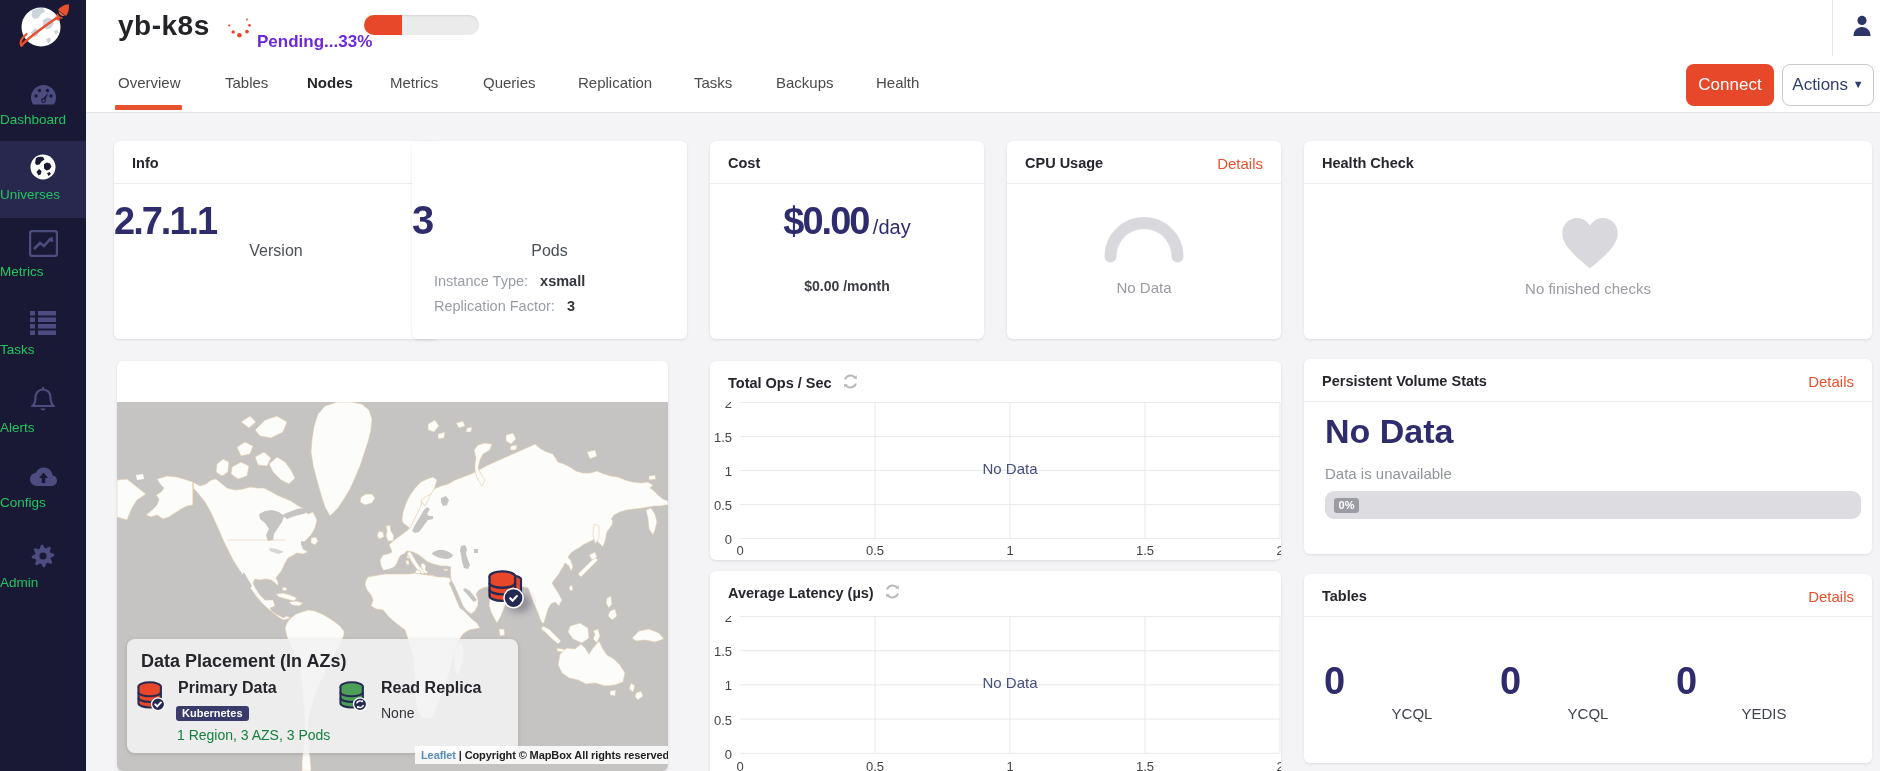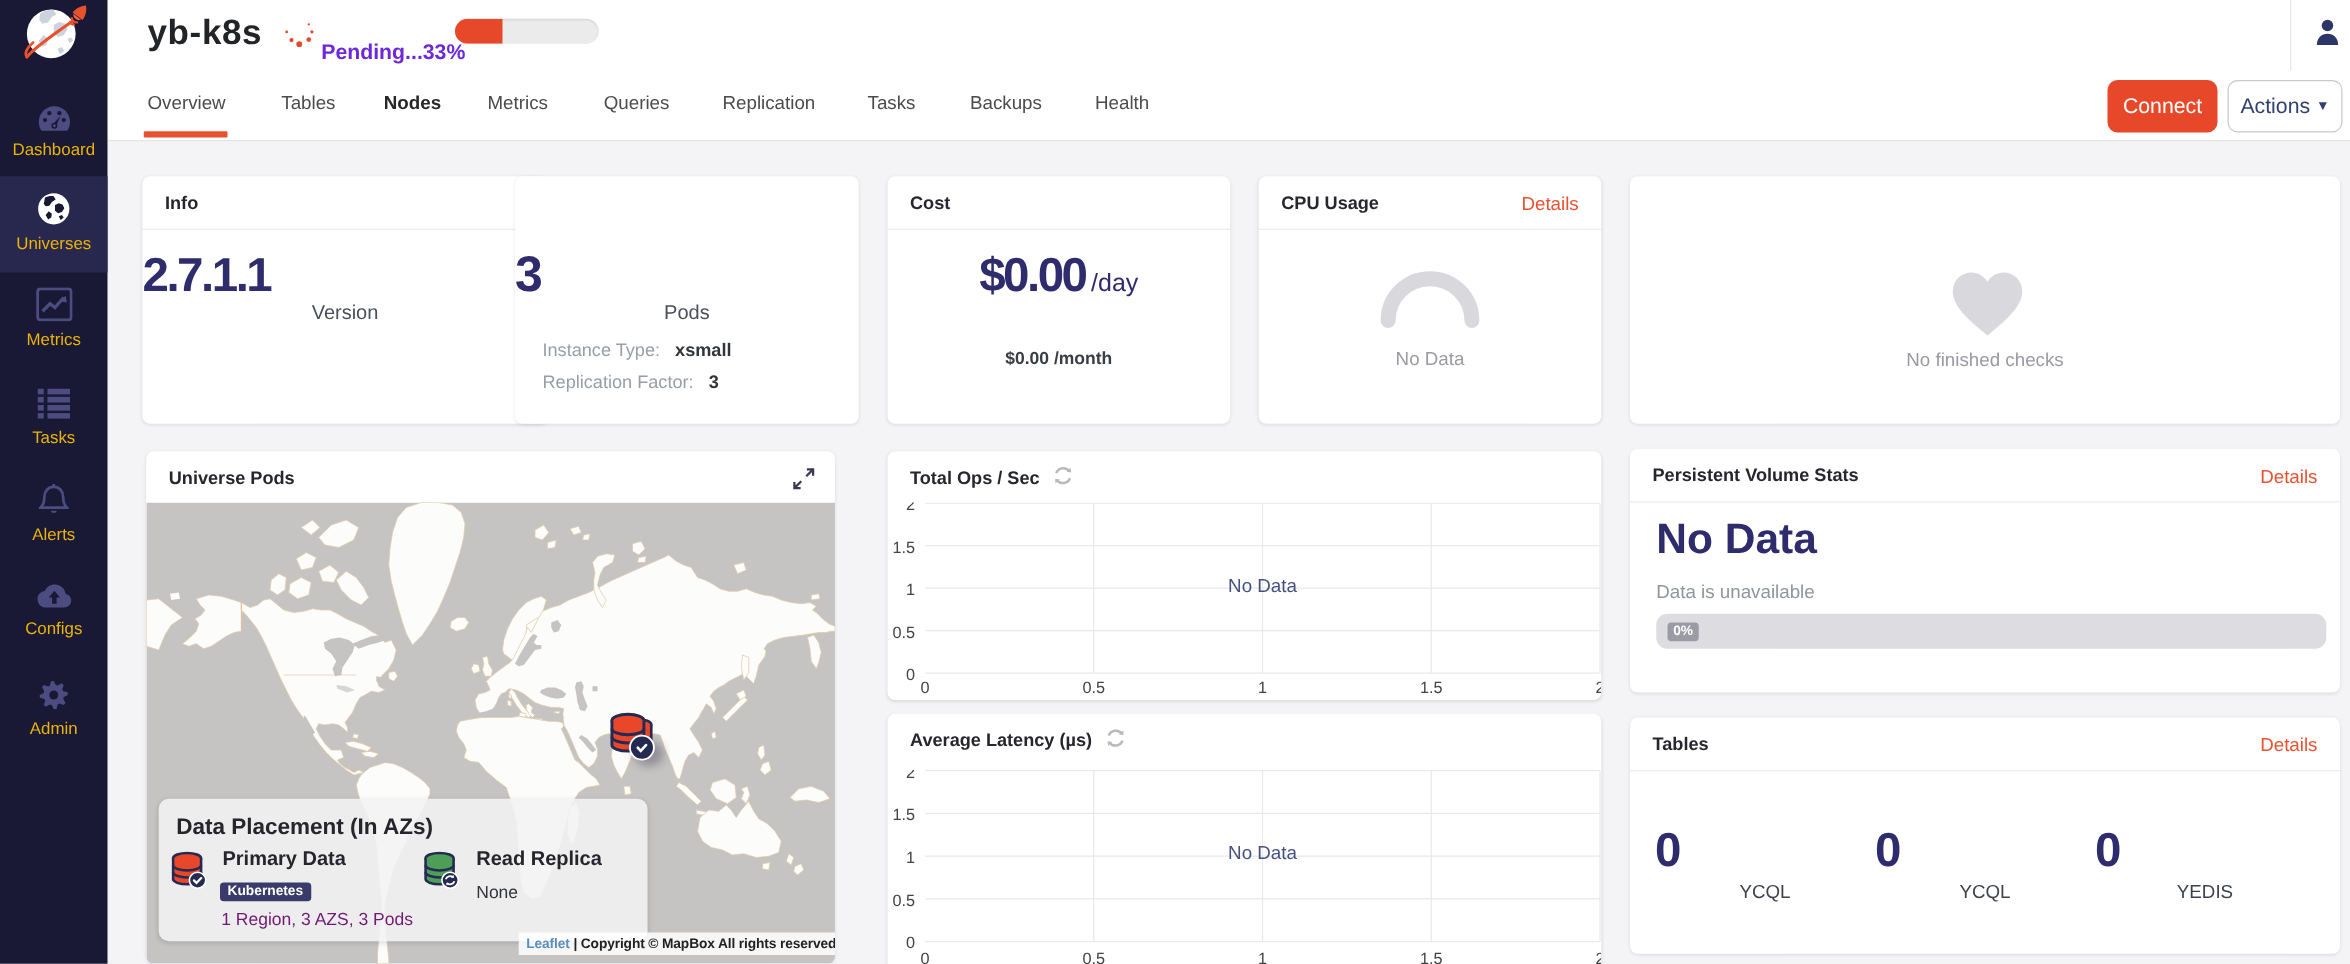--- a/index.html
+++ b/index.html
@@ -1,19 +1,19 @@
 <!DOCTYPE html>
 <html><head><meta charset="utf-8"><title>yb-k8s</title>
 <style>
 *{margin:0;padding:0;box-sizing:border-box}
 html,body{width:1880px;height:771px;overflow:hidden;font-family:"Liberation Sans",sans-serif;background:#f4f4f6}
 .abs{position:absolute}
 
 #sidebar{position:absolute;left:0;top:0;width:86px;height:771px;background:#191935;z-index:30}
-.sideitem{position:absolute;left:0;width:86px;text-align:center;color:#eab308;font-size:13.5px}
+.sideitem{position:absolute;left:0;width:86px;text-align:left;color:#22c55e;font-size:13.5px}
 .sideitem svg{display:block;margin:0 auto 7px}
 .sideact{background:#28284f}
 
 #header{position:absolute;left:86px;top:0;width:1794px;height:113px;background:#fff;border-bottom:1px solid #e4e4e4;z-index:20}
 #title{position:absolute;left:32px;top:10px;font-size:28px;font-weight:bold;color:#232428;letter-spacing:0.5px}
 #pending{position:absolute;left:171px;top:32px;font-size:17px;font-weight:bold;color:#6d28d9}
 #pbar{position:absolute;left:278px;top:15px;width:115px;height:20px;background:#ebebeb;border-radius:10px;overflow:hidden;box-shadow:inset 0 1px 2px rgba(0,0,0,.1)}
 #pbar .fill{width:38px;height:20px;background:#e8482a}
 #vdiv{position:absolute;left:1746px;top:0;width:1px;height:56px;background:#e8e8e8}
 .tabs{position:absolute;top:74px;font-size:15px;color:#4b4b4b;white-space:nowrap}
@@ -151,33 +151,28 @@
 
 <div class="card" style="left:1007px;top:141px;width:274px;height:198px">
   <div class="chead">CPU Usage<span class="details">Details</span></div>
   <svg class="abs" style="left:87px;top:62px" width="100" height="75" viewBox="0 0 100 75">
       <path d="M16.5,53.4 A33.5,33.5 0 1 1 83.5,53.4" stroke="#d9d9dd" stroke-width="12" fill="none" stroke-linecap="round"></path>
     </svg>
   <div class="nodata-gray" style="position:absolute;left:0;width:100%;top:138px">No Data</div>
 </div>
 
 <div class="card" style="left:1304px;top:141px;width:568px;height:198px">
+  <div class="chead">Health Check</div>
   <svg class="abs" style="left:256px;top:74px" width="60" height="56" viewBox="0 0 32 29">
       <path d="M16 28 C8 21.5 1.2 15.8 1.2 9.2 C1.2 4.6 4.8 1.2 9.2 1.2 C12 1.2 14.6 2.8 16 5.2 C17.4 2.8 20 1.2 22.8 1.2 C27.2 1.2 30.8 4.6 30.8 9.2 C30.8 15.8 24 21.5 16 28 Z" fill="#d9d9dd"></path>
     </svg>
   <div class="nodata-gray" style="position:absolute;left:0;width:100%;top:139px">No finished checks</div>
 </div>
 
 <div class="card" style="left:117px;top:361px;width:551px;height:410px">
-  <div class="chead chead-nb" style="height:41px">Universe Pods<svg class="abs" style="right:16px;top:13px;position:absolute" width="18" height="18" viewBox="0 0 18 18">
-        <g stroke="#3a3a55" stroke-width="1.8" fill="none">
-          <path d="M11 7 L16.5 1.5 M11.5 1.5 h5 v5"></path>
-          <path d="M7 11 L1.5 16.5 M1.5 11.5 v5 h5"></path>
-        </g>
-      </svg></div>
   <div class="abs" style="left:0;top:41px;width:551px;height:369px">
     <svg class="worldmap" width="551" height="369" viewBox="0 0 551 369">
         <rect x="0" y="0" width="551" height="369" fill="#c6c4c3"></rect>
         <path d="M0.0,78.0 L10.0,77.0 L20.0,85.0 L29.0,92.0 L20.0,98.0 L15.0,106.0 L10.0,118.0 L0.0,115.0 Z" fill="#fcfcfa" stroke="#e0c9a6" stroke-width="0.6"></path>
         <path d="M19.0,73.0 L26.0,72.0 L27.0,77.0 L20.0,78.0 Z" fill="#fcfcfa"></path>
         <path d="M40.0,77.0 L50.0,74.0 L60.0,75.0 L70.0,78.0 L76.0,80.0 L76.0,103.0 L70.0,104.0 L64.0,107.0 L58.0,111.0 L52.0,115.0 L46.0,117.0 L40.0,113.0 L34.0,115.0 L29.0,113.0 L35.0,108.0 L40.0,103.0 L42.0,97.0 L39.0,93.0 L44.0,90.0 L47.0,86.0 L43.0,82.0 Z" fill="#fcfcfa" stroke="#e0c9a6" stroke-width="0.6"></path>
         <path d="M76.0,80.0 L83.0,84.0 L89.0,82.0 L94.0,78.0 L99.0,77.0 L104.0,81.0 L110.0,86.0 L118.0,88.0 L126.0,87.0 L133.0,85.0 L140.0,86.0 L147.0,86.0 L153.0,89.0 L160.0,93.0 L167.0,96.0 L174.0,99.0 L180.0,103.0 L187.0,107.0 L191.0,112.0 L196.0,110.0 L200.0,118.0 L198.0,126.0 L194.0,133.0 L189.0,138.0 L185.0,143.0 L186.0,147.0 L191.0,150.0 L186.0,152.0 L180.0,151.0 L175.0,154.0 L171.0,156.0 L168.0,161.0 L165.0,168.0 L162.0,172.0 L159.0,176.0 L161.0,180.0 L161.0,184.0 L158.0,181.0 L154.0,178.0 L149.0,177.0 L143.0,178.0 L138.0,177.0 L136.0,181.0 L139.0,187.0 L143.0,193.0 L148.0,198.0 L156.0,198.0 L158.0,204.0 L153.0,206.0 L155.0,209.0 L159.0,212.0 L163.0,214.0 L166.0,216.0 L170.0,214.0 L174.0,216.0 L166.0,218.0 L160.0,214.0 L155.0,210.0 L149.0,205.0 L144.0,200.0 L139.0,194.0 L134.0,187.0 L130.0,180.0 L126.0,173.0 L121.0,166.0 L116.0,158.0 L112.0,150.0 L108.0,142.0 L104.0,133.0 L100.0,124.0 L96.0,115.0 L92.0,107.0 L88.0,100.0 L84.0,95.0 L80.0,90.0 L76.0,86.0 Z" fill="#fcfcfa" stroke="#e0c9a6" stroke-width="0.6"></path>
         <path d="M142.0,112.0 L148.0,109.0 L155.0,108.0 L162.0,110.0 L167.0,114.0 L165.0,120.0 L161.0,126.0 L157.0,132.0 L156.0,138.0 L151.0,139.0 L149.0,133.0 L152.0,127.0 L148.0,121.0 L143.0,117.0 Z" fill="#c6c4c3"></path>
         <path d="M165.0,113.0 L172.0,110.0 L180.0,107.0 L188.0,106.0 L192.0,110.0 L186.0,112.0 L178.0,114.0 L170.0,117.0 Z" fill="#c6c4c3"></path>
         <path d="M126.0,170.0 L128.0,172.0 L132.0,179.0 L135.0,184.0 L133.0,186.0 L129.0,180.0 L126.0,174.0 Z" fill="#c6c4c3"></path>
@@ -276,21 +271,21 @@
           <g transform="translate(1,1) scale(0.9333333333333333,0.90625)">
             <ellipse cx="12.5" cy="5" rx="12" ry="4.6" fill="#e8472a" stroke="#252a52" stroke-width="2.2"></ellipse>
 <path d="M0.5 5 v18.5 a12 4.6 0 0 0 24 0 V5" fill="#e8472a" stroke="#252a52" stroke-width="2.2"></path>
 <path d="M0.5 11.2 a12 4.6 0 0 0 24 0 M0.5 17.4 a12 4.6 0 0 0 24 0" fill="none" stroke="#252a52" stroke-width="2.2"></path>
             <circle cx="21.5" cy="24.5" r="7" fill="#252a52" stroke="#fff" stroke-width="1.4"></circle>
             <path d="M18.4 24.6 l2.2 2.3 4-4.3" stroke="#fff" stroke-width="2" fill="none" stroke-linecap="round"></path>
           </g>
         </svg>
   <div style="position:absolute;left:51px;top:40px;font-size:16px;font-weight:bold;color:#25252b">Primary Data</div>
   <div style="position:absolute;left:49px;top:67px;background:#3b3b6b;border-radius:3px;color:#fff;font-size:11px;font-weight:bold;padding:1px 6px 2px">Kubernetes</div>
-  <div style="position:absolute;left:50px;top:88px;font-size:14px;color:#701a75">1 Region, 3 AZS, 3 Pods</div>
+  <div style="position:absolute;left:50px;top:88px;font-size:14px;color:#15803d">1 Region, 3 AZS, 3 Pods</div>
   <svg class="abs" style="left:212px;top:42px" width="30" height="31" viewBox="0 0 30 31">
           <g transform="translate(1,1) scale(0.9333333333333333,0.90625)">
             <ellipse cx="12.5" cy="5" rx="12" ry="4.6" fill="#4d9e57" stroke="#252a52" stroke-width="2.2"></ellipse>
 <path d="M0.5 5 v18.5 a12 4.6 0 0 0 24 0 V5" fill="#4d9e57" stroke="#252a52" stroke-width="2.2"></path>
 <path d="M0.5 11.2 a12 4.6 0 0 0 24 0 M0.5 17.4 a12 4.6 0 0 0 24 0" fill="none" stroke="#252a52" stroke-width="2.2"></path>
             <circle cx="21.5" cy="24.5" r="7" fill="#252a52" stroke="#fff" stroke-width="1.4"></circle>
 <path d="M17.8 23.6 a4 4 0 0 1 6.4-1.8" stroke="#fff" stroke-width="1.6" fill="none"></path>
 <path d="M25.2 25.4 a4 4 0 0 1-6.4 1.8" stroke="#fff" stroke-width="1.6" fill="none"></path>
 <path d="M24.6 19.8 l0.2 2.6 -2.6-0.4 Z M18.4 29.2 l-0.2-2.6 2.6 0.4 Z" fill="#fff"></path>
           </g>

